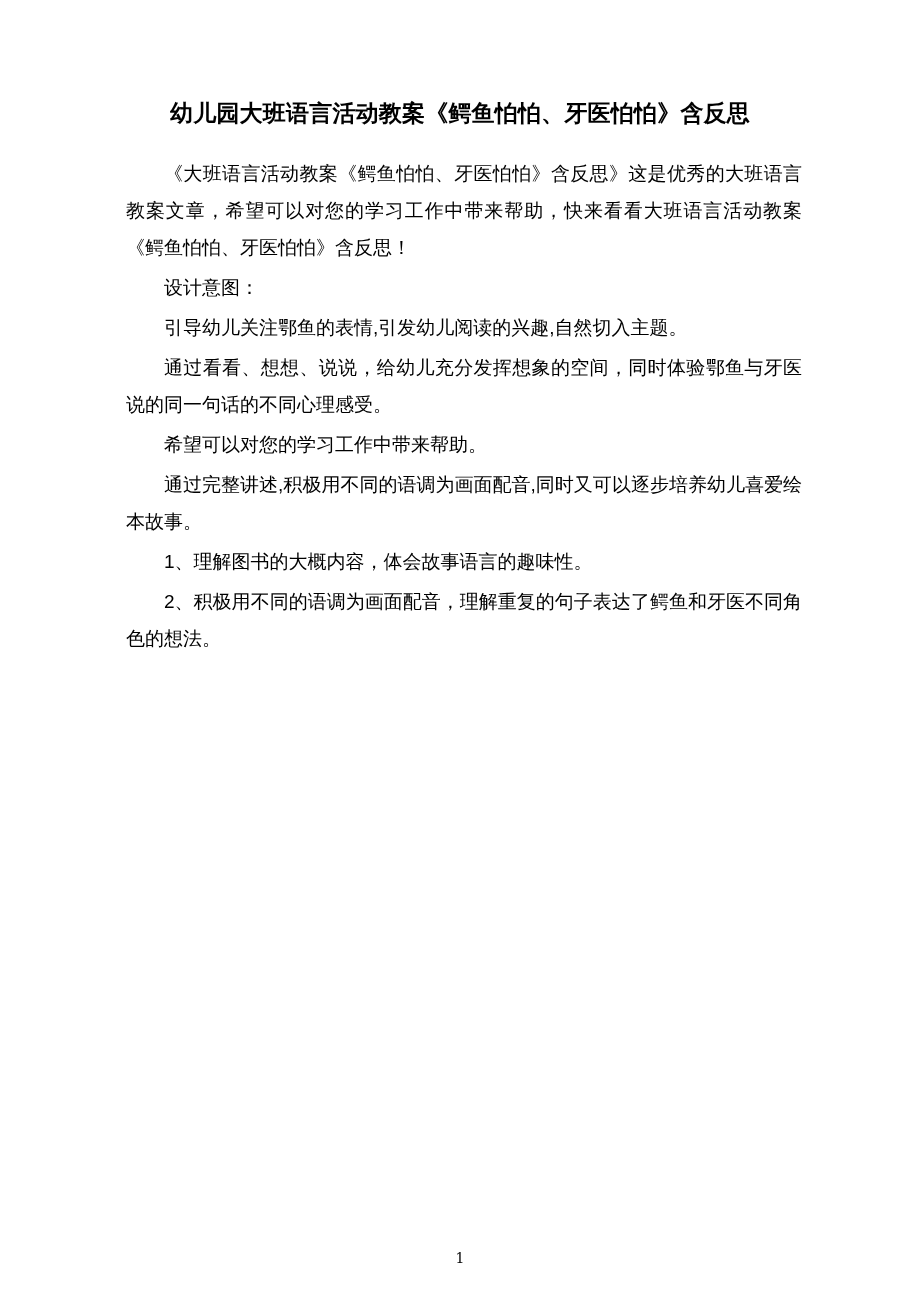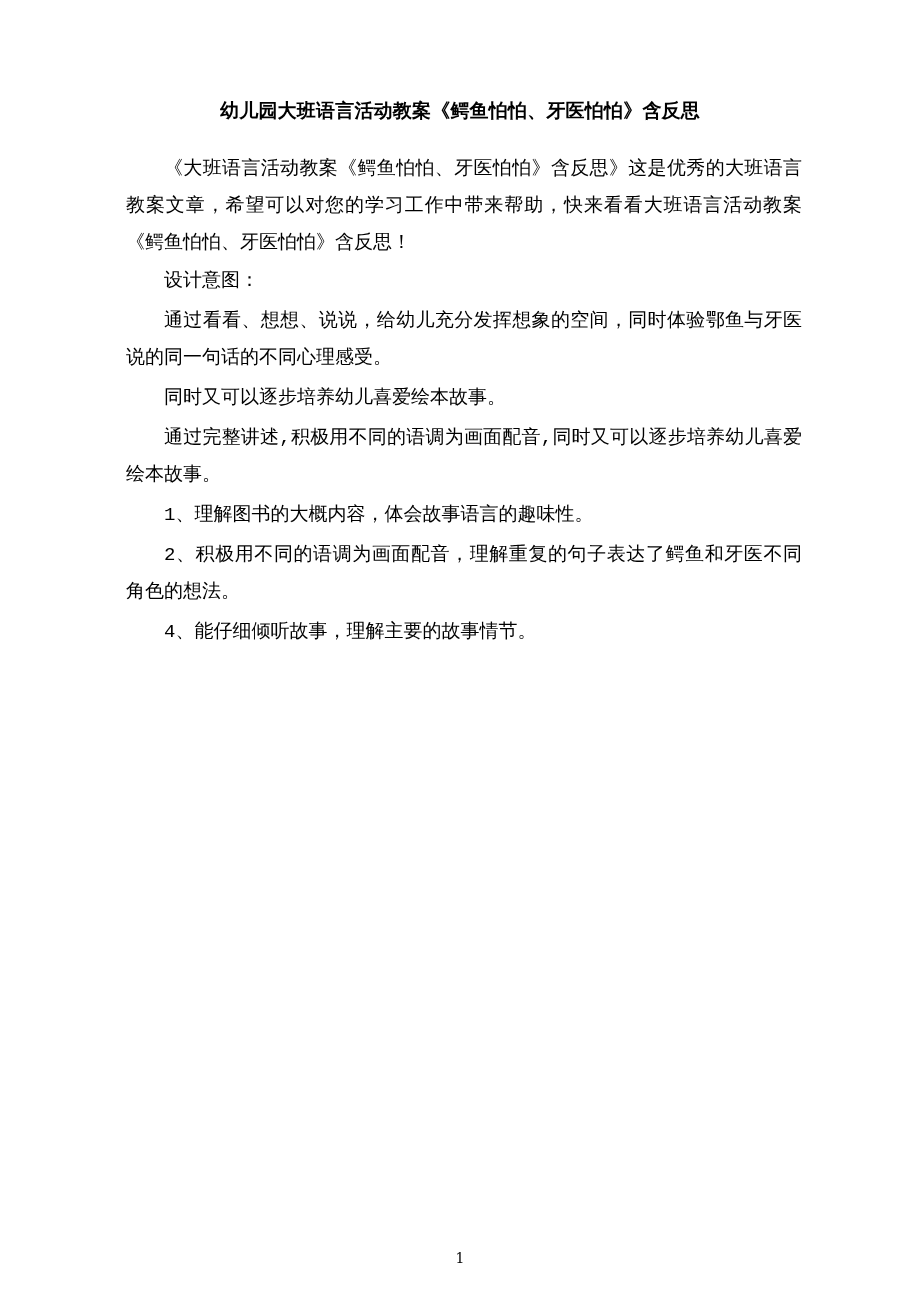--- a/index.html
+++ b/index.html
@@ -18,38 +18,38 @@
   .page {
     position: absolute;
     left: 0;
     top: 0;
     width: 920px;
     height: 1302px;
     box-sizing: border-box;
     padding: 96px 118px 60px 118px;
   }
   .doc-title {
-    font-size: 19px;
+    font-size: 23px;
     font-weight: bold;
     text-align: center;
     line-height: 1.5;
     margin: 0 0 24px 0;
     letter-spacing: 0.2px;
   }
   .para {
     font-size: 19px;
     line-height: 1.95;
     text-indent: 2em;
     margin: 0 0 3px 8px;
     text-align: justify;
     text-justify: inter-ideograph;
     font-family: "DejaVu Serif", "Liberation Serif", serif;
   }
   .para.sans {
-    font-family: Liberation Mono, monospace;
+    font-family: Liberation Sans, sans-serif;
   }
   .page-number {
     position: absolute;
     left: 0;
     right: 0;
     bottom: 36px;
     text-align: center;
     font-size: 14px;
     font-family: "DejaVu Serif", "Liberation Serif", serif;
     color: #000;
@@ -57,21 +57,21 @@
 </style>
 </head>
 <body>
 
 <div class="page">
 
   <h1 class="doc-title">幼儿园大班语言活动教案《鳄鱼怕怕、牙医怕怕》含反思</h1>
 
   <p class="para">《大班语言活动教案《鳄鱼怕怕、牙医怕怕》含反思》这是优秀的大班语言教案文章，希望可以对您的学习工作中带来帮助，快来看看大班语言活动教案《鳄鱼怕怕、牙医怕怕》含反思！</p>
   <p class="para sans">设计意图：</p>
+  <p class="para sans">引导幼儿关注鄂鱼的表情,引发幼儿阅读的兴趣,自然切入主题。</p>
   <p class="para sans">通过看看、想想、说说，给幼儿充分发挥想象的空间，同时体验鄂鱼与牙医说的同一句话的不同心理感受。</p>
-  <p class="para sans">同时又可以逐步培养幼儿喜爱绘本故事。</p>
+  <p class="para sans">希望可以对您的学习工作中带来帮助。</p>
   <p class="para sans">通过完整讲述,积极用不同的语调为画面配音,同时又可以逐步培养幼儿喜爱绘本故事。</p>
   <p class="para sans">1、理解图书的大概内容，体会故事语言的趣味性。</p>
   <p class="para sans">2、积极用不同的语调为画面配音，理解重复的句子表达了鳄鱼和牙医不同角色的想法。</p>
-  <p class="para sans">4、能仔细倾听故事，理解主要的故事情节。</p>
 
   <div class="page-number">1</div>
 </div>
 
 </body></html>

